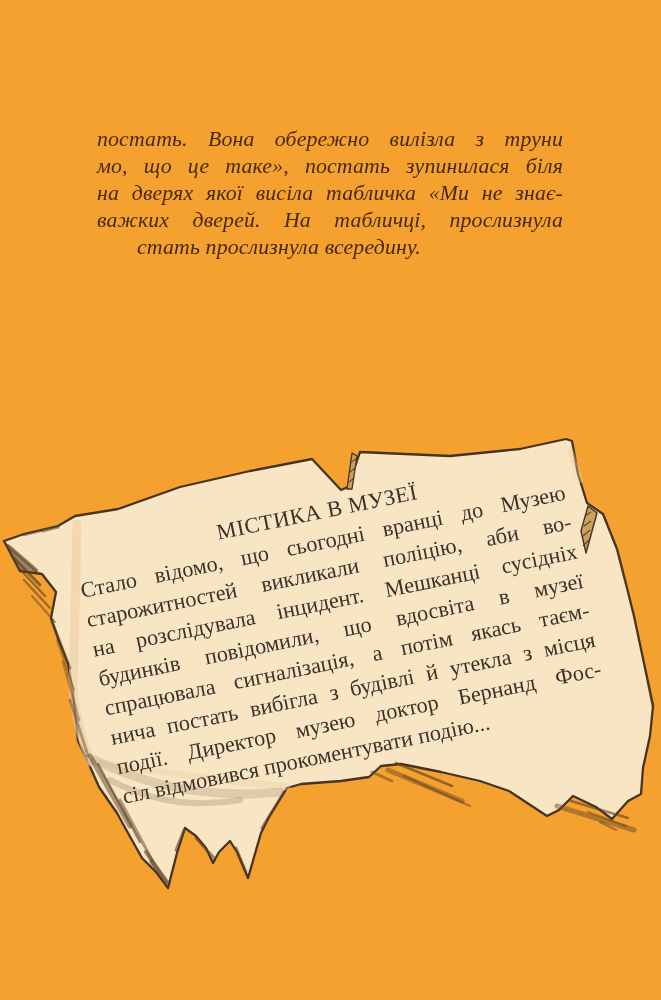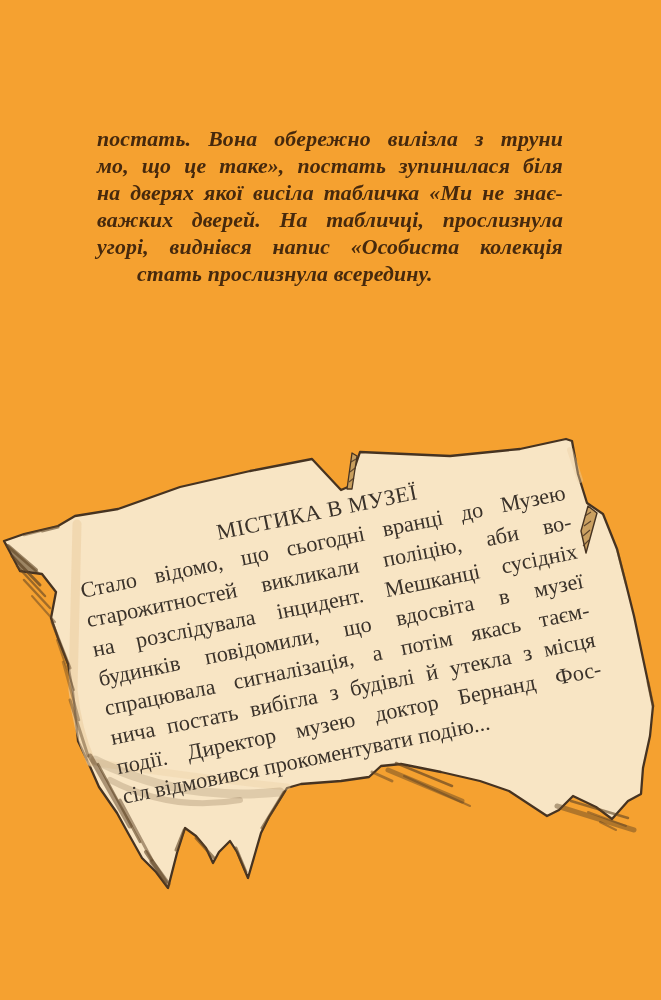--- a/index.html
+++ b/index.html
@@ -12,21 +12,20 @@
   }
   .page{position:absolute;inset:0;}
 
   
   .story{
     position:absolute;left:97px;top:126px;width:466px;
     font-style:italic;
     font-size:21.8px;line-height:27.1px;
     letter-spacing:.15px;
     color:#46290d;
-    font-weight:bold;
   }
   .story .jl{text-align:justify;text-align-last:justify;white-space:normal;}
   .story .jl.last{text-align-last:left;margin-left:40px;}
 
   
   svg.paper{position:absolute;left:0;top:0;}
 
   
   .clip-text{
     position:absolute;left:72px;top:547px;width:494px;
@@ -44,21 +43,20 @@
 </head>
 <body>
 
 <div class="page">
 
   <div class="story">
     <div class="jl">постать. Вона обережно вилізла з труни</div>
     <div class="jl">мо, що це таке», постать зупинилася біля</div>
     <div class="jl">на дверях якої висіла табличка «Ми не знає-</div>
     <div class="jl">важких дверей. На табличці, прослизнула</div>
-    <div class="jl">угорі, виднівся напис «Особиста колекція</div>
     <div class="jl last">стать прослизнула всередину.</div>
   </div>
 
   <svg class="paper" width="661" height="1000" viewBox="0 0 661 1000">
 
     <path d="M75,516 L118,509 L180,487 L250,471 L312,459 L341,490 L348,487
          L360,452 L450,456 L520,449 L566,439 L572,441 L578,474 L587,503
          L603,514 L617,549 L626,584 L634,616 L648,682 L653,706 L650,736
          L643,768 L641,794 L628,801 L612,819 L596,807 L573,796 L559,810
          L547,816 L509,791 L480,781 L441,772 L401,764 L381,766 L369,777

